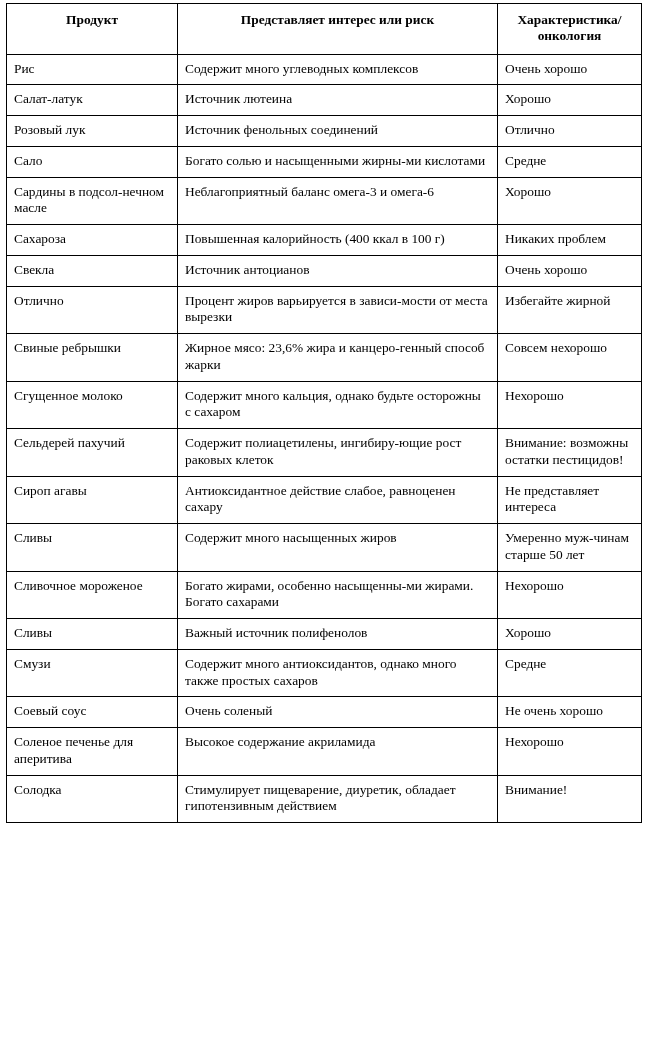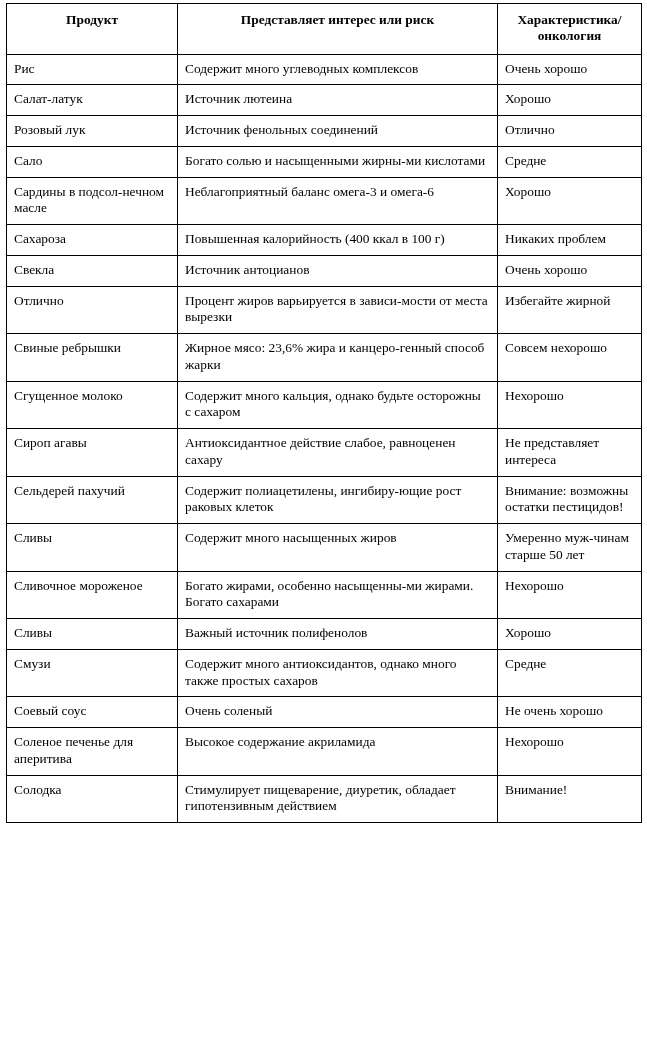--- a/index.html
+++ b/index.html
@@ -108,28 +108,28 @@
           <td class="cell-product">Свиные ребрышки</td>
           <td class="cell-interest">Жирное мясо: 23,6% жира и канцеро-генный способ жарки</td>
           <td class="cell-character">Совсем нехорошо</td>
         </tr>
         <tr>
           <td class="cell-product">Сгущенное молоко</td>
           <td class="cell-interest">Содержит много кальция, однако будьте осторожны с сахаром</td>
           <td class="cell-character">Нехорошо</td>
         </tr>
         <tr>
+          <td class="cell-product">Сельдерей пахучий</td>
+          <td class="cell-interest">Содержит полиацетилены, ингибиру-ющие рост раковых клеток</td>
+          <td class="cell-character">Внимание: возможны остатки пестицидов!</td>
+        </tr>
+        <tr>
           <td class="cell-product">Сироп агавы</td>
           <td class="cell-interest">Антиоксидантное действие слабое, равноценен сахару</td>
           <td class="cell-character">Не представляет интереса</td>
-        </tr>
-        <tr>
-          <td class="cell-product">Сельдерей пахучий</td>
-          <td class="cell-interest">Содержит полиацетилены, ингибиру-ющие рост раковых клеток</td>
-          <td class="cell-character">Внимание: возможны остатки пестицидов!</td>
         </tr>
         <tr>
           <td class="cell-product">Сливы</td>
           <td class="cell-interest">Содержит много насыщенных жиров</td>
           <td class="cell-character">Умеренно муж-чинам старше 50 лет</td>
         </tr>
         <tr>
           <td class="cell-product">Сливочное мороженое</td>
           <td class="cell-interest">Богато жирами, особенно насыщенны-ми жирами. Богато сахарами</td>
           <td class="cell-character">Нехорошо</td>

